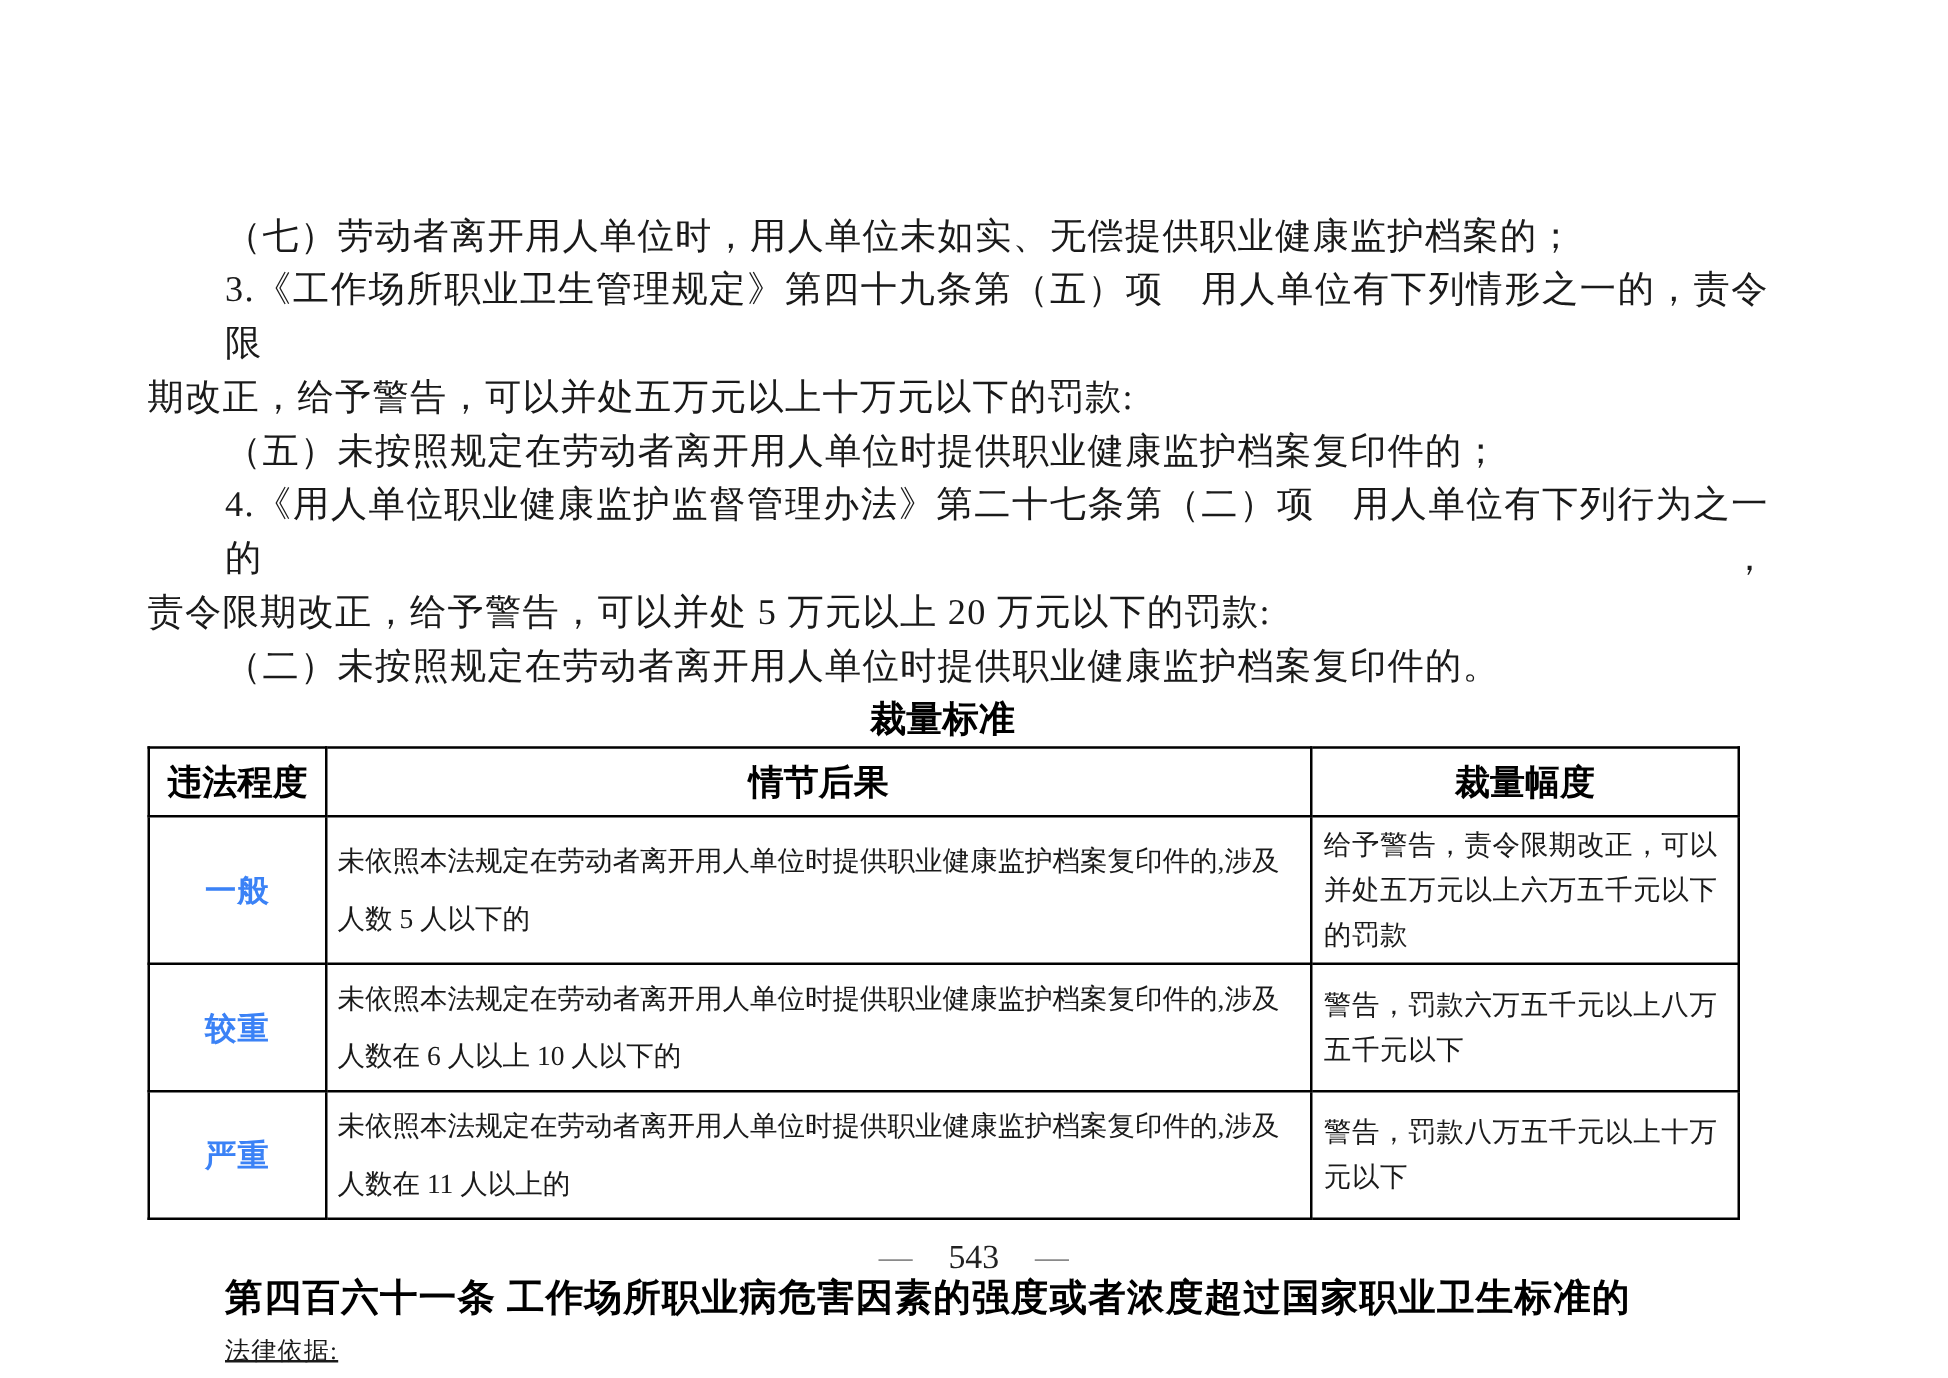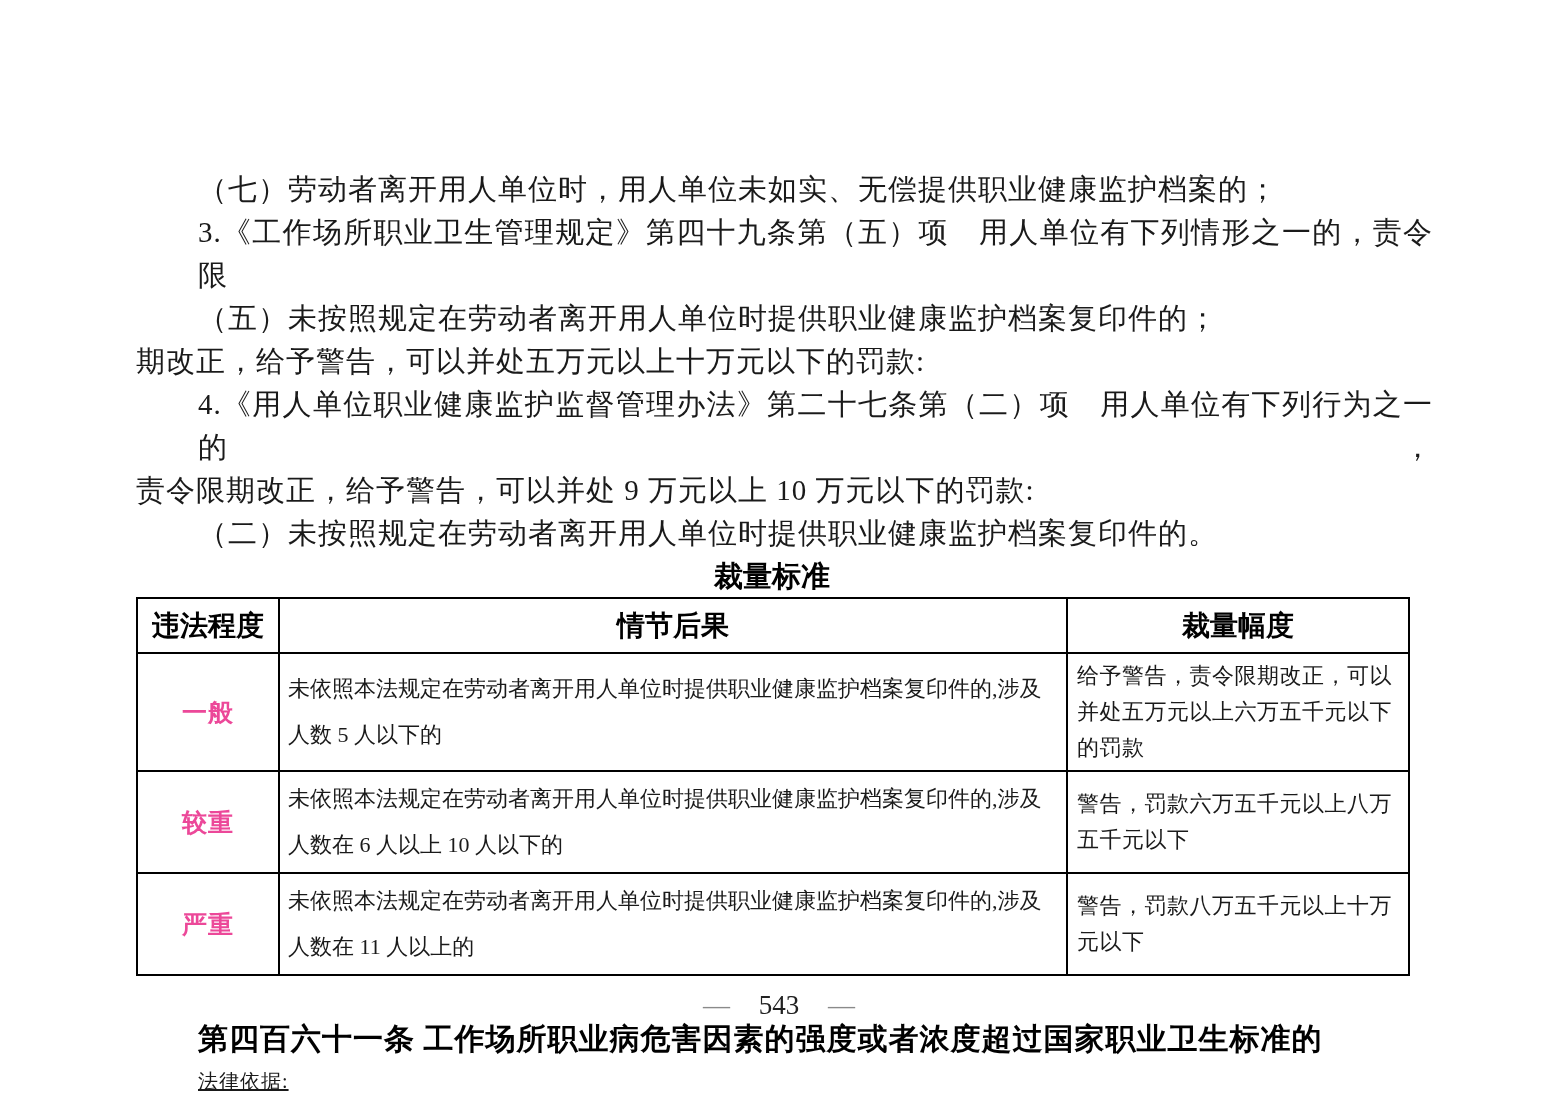--- a/index.html
+++ b/index.html
@@ -8,21 +8,21 @@
     position:relative;
     width:1558px;
     height:1102px;
     background:#ffffff;
     overflow:hidden;
     font-family:"Liberation Serif","DejaVu Serif",serif;
     color:#1a1a1a;
   }
   .doc {
     position:absolute;
-    left:136px;
+    left:118px;
     top:168px;
     width:1297px;
   }
   .line {
     font-size:29px;
     line-height:43px;
     letter-spacing:1px;
     white-space:pre-wrap;
   }
   .indent { padding-left:62px; }
@@ -57,21 +57,21 @@
     color:#000;
   }
   tr.r1 { height:97px; }
   tr.r2 { height:73px; }
   tr.r3 { height:67px; }
   td.degree {
     text-align:center;
     font-weight:bold;
     font-size:25px;
     letter-spacing:1px;
-    color:#ec4899;
+    color:#3b82f6;
   }
   td.circ {
     font-size:22px;
     line-height:46px;
     padding:4px 8px;
     letter-spacing:0px;
   }
   td.range {
     font-size:22px;
     line-height:36px;
@@ -108,24 +108,24 @@
   .footer .num { color:#222; margin:16px 22px; }
 </style>
 </head>
 <body>
 
 <div class="page">
   <div class="doc">
 
     <div class="line indent">（七）劳动者离开用人单位时，用人单位未如实、无偿提供职业健康监护档案的；</div>
     <div class="line indent justify">3.《工作场所职业卫生管理规定》第四十九条第（五）项　用人单位有下列情形之一的，责令限</div>
+    <div class="line">期改正，给予警告，可以并处五万元以上十万元以下的罚款:</div>
     <div class="line indent">（五）未按照规定在劳动者离开用人单位时提供职业健康监护档案复印件的；</div>
-    <div class="line">期改正，给予警告，可以并处五万元以上十万元以下的罚款:</div>
     <div class="line indent justify">4.《用人单位职业健康监护监督管理办法》第二十七条第（二）项　用人单位有下列行为之一的，</div>
-    <div class="line">责令限期改正，给予警告，可以并处 9 万元以上 10 万元以下的罚款:</div>
+    <div class="line">责令限期改正，给予警告，可以并处 5 万元以上 20 万元以下的罚款:</div>
     <div class="line indent">（二）未按照规定在劳动者离开用人单位时提供职业健康监护档案复印件的。</div>
 
     <div class="table-title">裁量标准</div>
 
     <table class="discretion">
       <colgroup>
         <col style="width:142px">
         <col style="width:788px">
         <col style="width:342px">
       </colgroup>

